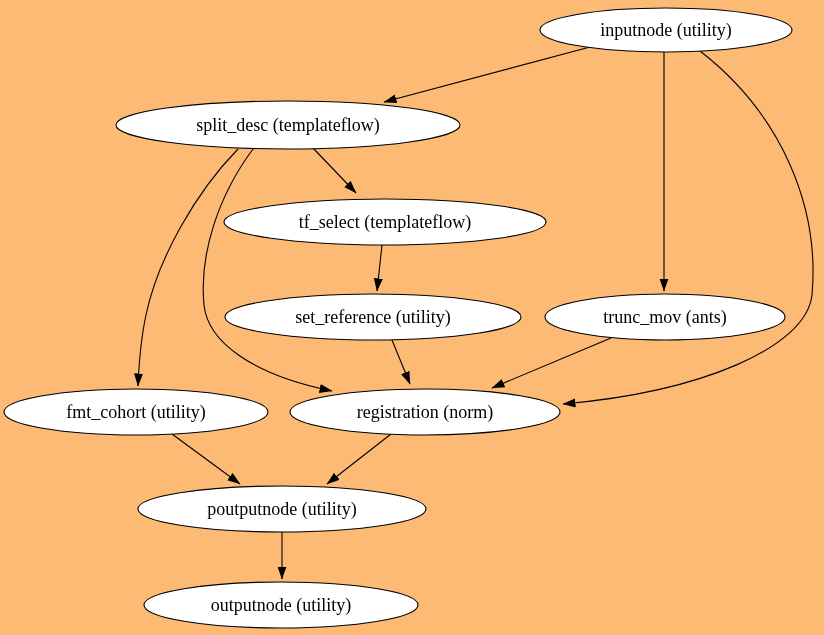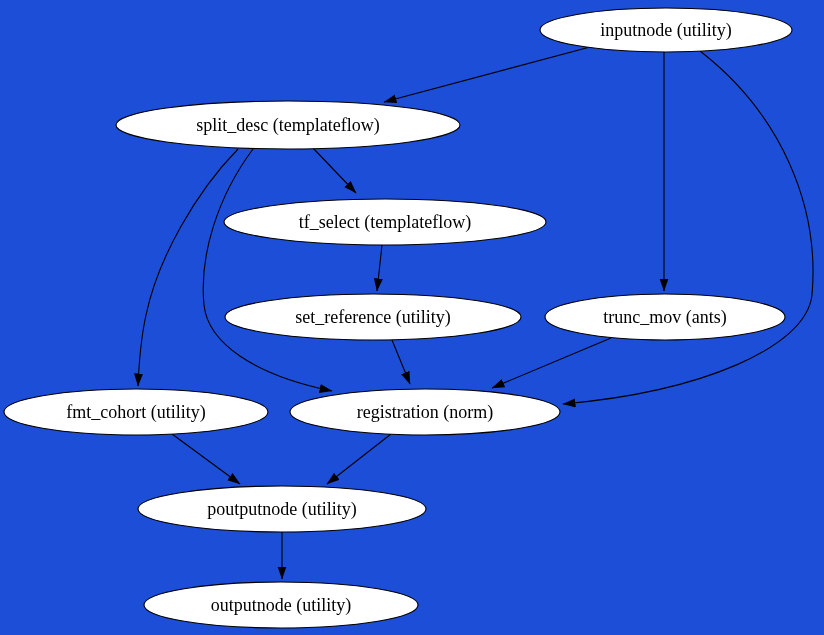--- a/index.html
+++ b/index.html
@@ -4,21 +4,21 @@
 <style>
   html, body {
     margin: 0;
     padding: 0;
     background: #ffffff;
   }
   .canvas {
     position: relative;
     width: 824px;
     height: 635px;
-    background: #1d4ed8;
+    background: #fdba74;
     overflow: hidden;
   }
   svg {
     display: block;
   }
   .graph-node ellipse {
     fill: #ffffff;
     stroke: #000000;
     stroke-width: 1.1;
   }

